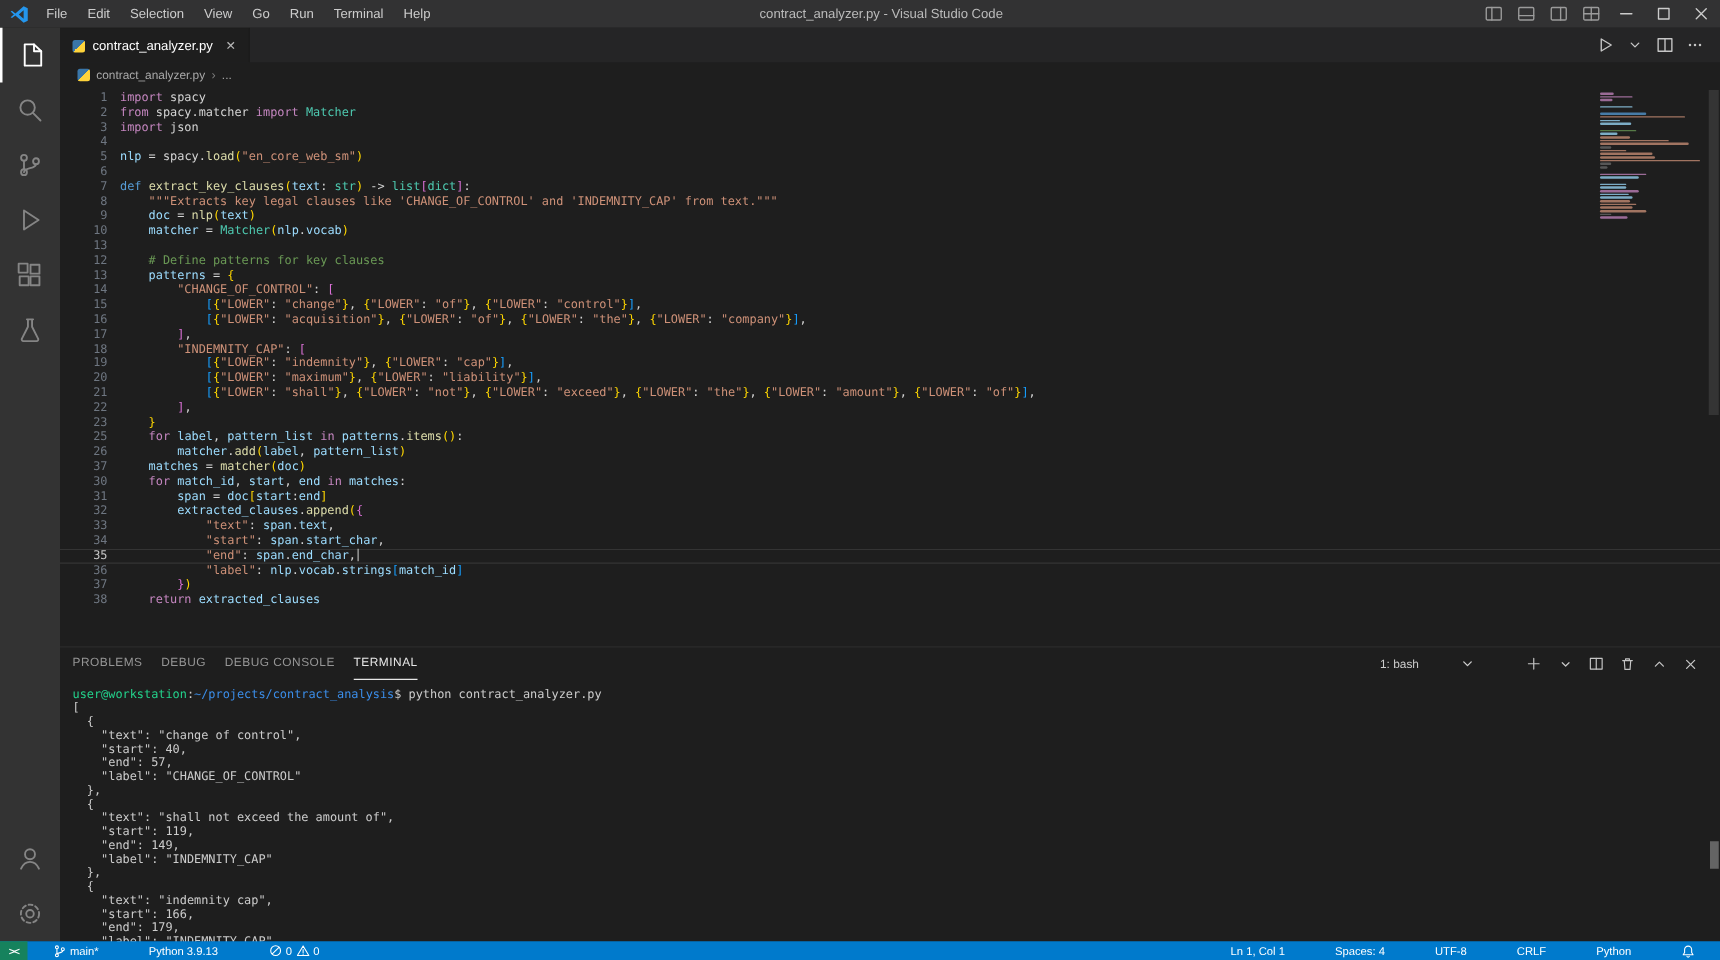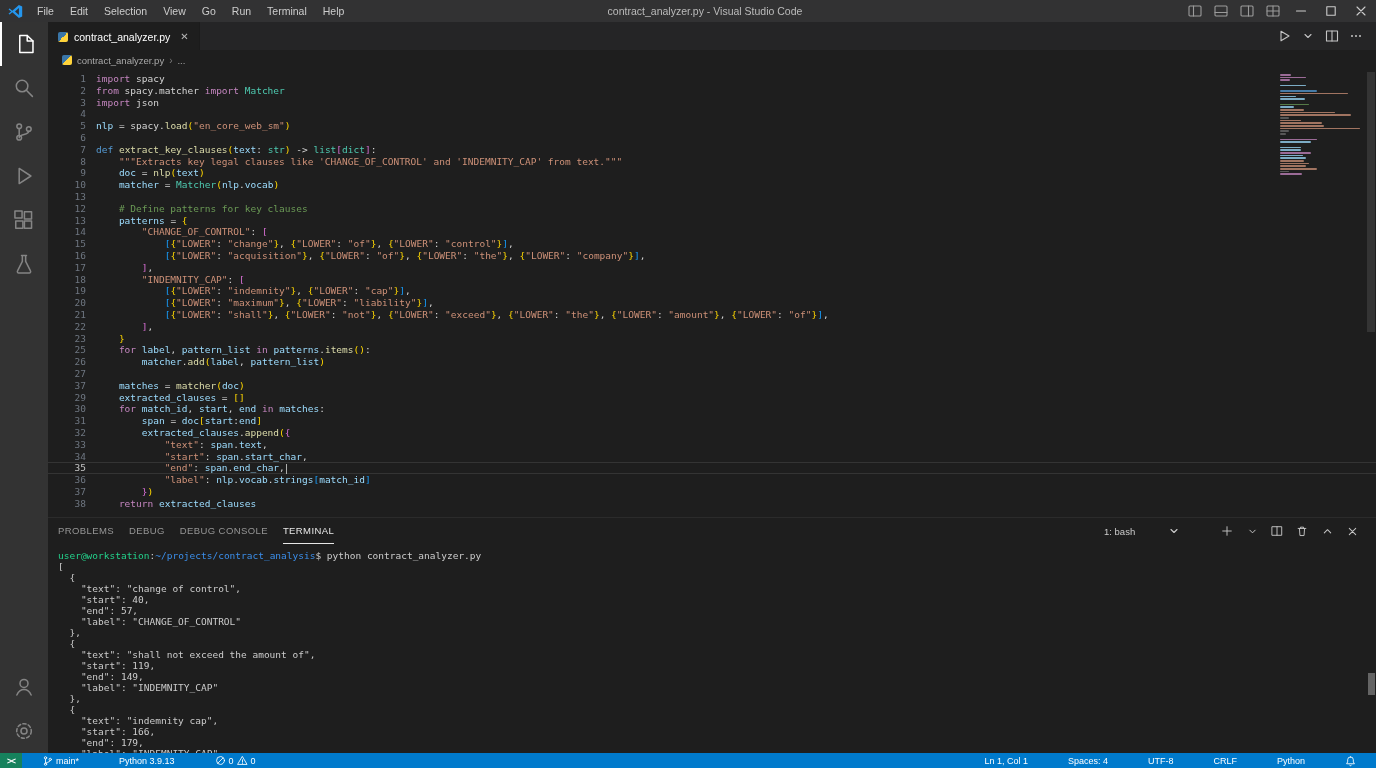--- a/index.html
+++ b/index.html
@@ -256,23 +256,21 @@
       <div class="code-row"><span class="ln">16</span><span class="code"><span class="tk-p">            </span><span class="tk-b3">[</span><span class="tk-b1">{</span><span class="tk-s">"LOWER"</span><span class="tk-p">: </span><span class="tk-s">"acquisition"</span><span class="tk-b1">}</span><span class="tk-p">, </span><span class="tk-b1">{</span><span class="tk-s">"LOWER"</span><span class="tk-p">: </span><span class="tk-s">"of"</span><span class="tk-b1">}</span><span class="tk-p">, </span><span class="tk-b1">{</span><span class="tk-s">"LOWER"</span><span class="tk-p">: </span><span class="tk-s">"the"</span><span class="tk-b1">}</span><span class="tk-p">, </span><span class="tk-b1">{</span><span class="tk-s">"LOWER"</span><span class="tk-p">: </span><span class="tk-s">"company"</span><span class="tk-b1">}</span><span class="tk-b3">]</span><span class="tk-p">,</span></span></div>
       <div class="code-row"><span class="ln">17</span><span class="code"><span class="tk-p">        </span><span class="tk-b2">]</span><span class="tk-p">,</span></span></div>
       <div class="code-row"><span class="ln">18</span><span class="code"><span class="tk-p">        </span><span class="tk-s">"INDEMNITY_CAP"</span><span class="tk-p">: </span><span class="tk-b2">[</span></span></div>
       <div class="code-row"><span class="ln">19</span><span class="code"><span class="tk-p">            </span><span class="tk-b3">[</span><span class="tk-b1">{</span><span class="tk-s">"LOWER"</span><span class="tk-p">: </span><span class="tk-s">"indemnity"</span><span class="tk-b1">}</span><span class="tk-p">, </span><span class="tk-b1">{</span><span class="tk-s">"LOWER"</span><span class="tk-p">: </span><span class="tk-s">"cap"</span><span class="tk-b1">}</span><span class="tk-b3">]</span><span class="tk-p">,</span></span></div>
       <div class="code-row"><span class="ln">20</span><span class="code"><span class="tk-p">            </span><span class="tk-b3">[</span><span class="tk-b1">{</span><span class="tk-s">"LOWER"</span><span class="tk-p">: </span><span class="tk-s">"maximum"</span><span class="tk-b1">}</span><span class="tk-p">, </span><span class="tk-b1">{</span><span class="tk-s">"LOWER"</span><span class="tk-p">: </span><span class="tk-s">"liability"</span><span class="tk-b1">}</span><span class="tk-b3">]</span><span class="tk-p">,</span></span></div>
       <div class="code-row"><span class="ln">21</span><span class="code"><span class="tk-p">            </span><span class="tk-b3">[</span><span class="tk-b1">{</span><span class="tk-s">"LOWER"</span><span class="tk-p">: </span><span class="tk-s">"shall"</span><span class="tk-b1">}</span><span class="tk-p">, </span><span class="tk-b1">{</span><span class="tk-s">"LOWER"</span><span class="tk-p">: </span><span class="tk-s">"not"</span><span class="tk-b1">}</span><span class="tk-p">, </span><span class="tk-b1">{</span><span class="tk-s">"LOWER"</span><span class="tk-p">: </span><span class="tk-s">"exceed"</span><span class="tk-b1">}</span><span class="tk-p">, </span><span class="tk-b1">{</span><span class="tk-s">"LOWER"</span><span class="tk-p">: </span><span class="tk-s">"the"</span><span class="tk-b1">}</span><span class="tk-p">, </span><span class="tk-b1">{</span><span class="tk-s">"LOWER"</span><span class="tk-p">: </span><span class="tk-s">"amount"</span><span class="tk-b1">}</span><span class="tk-p">, </span><span class="tk-b1">{</span><span class="tk-s">"LOWER"</span><span class="tk-p">: </span><span class="tk-s">"of"</span><span class="tk-b1">}</span><span class="tk-b3">]</span><span class="tk-p">,</span></span></div>
       <div class="code-row"><span class="ln">22</span><span class="code"><span class="tk-p">        </span><span class="tk-b2">]</span><span class="tk-p">,</span></span></div>
       <div class="code-row"><span class="ln">23</span><span class="code"><span class="tk-p">    </span><span class="tk-b1">}</span></span></div>
       <div class="code-row"><span class="ln">25</span><span class="code"><span class="tk-p">    </span><span class="tk-k">for</span><span class="tk-p"> </span><span class="tk-v">label</span><span class="tk-p">, </span><span class="tk-v">pattern_list</span><span class="tk-p"> </span><span class="tk-k">in</span><span class="tk-p"> </span><span class="tk-v">patterns</span><span class="tk-p">.</span><span class="tk-f">items</span><span class="tk-b1">()</span><span class="tk-p">:</span></span></div>
       <div class="code-row"><span class="ln">26</span><span class="code"><span class="tk-p">        </span><span class="tk-v">matcher</span><span class="tk-p">.</span><span class="tk-f">add</span><span class="tk-b1">(</span><span class="tk-v">label</span><span class="tk-p">, </span><span class="tk-v">pattern_list</span><span class="tk-b1">)</span></span></div>
-      <div class="code-row"><span class="ln">27</span><span class="code"></span></div>
       <div class="code-row"><span class="ln">37</span><span class="code"><span class="tk-p">    </span><span class="tk-v">matches</span><span class="tk-p"> = </span><span class="tk-f">matcher</span><span class="tk-b1">(</span><span class="tk-v">doc</span><span class="tk-b1">)</span></span></div>
-      <div class="code-row"><span class="ln">29</span><span class="code"><span class="tk-p">    </span><span class="tk-v">extracted_clauses</span><span class="tk-p"> = </span><span class="tk-b1">[]</span></span></div>
       <div class="code-row"><span class="ln">30</span><span class="code"><span class="tk-p">    </span><span class="tk-k">for</span><span class="tk-p"> </span><span class="tk-v">match_id</span><span class="tk-p">, </span><span class="tk-v">start</span><span class="tk-p">, </span><span class="tk-v">end</span><span class="tk-p"> </span><span class="tk-k">in</span><span class="tk-p"> </span><span class="tk-v">matches</span><span class="tk-p">:</span></span></div>
       <div class="code-row"><span class="ln">31</span><span class="code"><span class="tk-p">        </span><span class="tk-v">span</span><span class="tk-p"> = </span><span class="tk-v">doc</span><span class="tk-b1">[</span><span class="tk-v">start</span><span class="tk-p">:</span><span class="tk-v">end</span><span class="tk-b1">]</span></span></div>
       <div class="code-row"><span class="ln">32</span><span class="code"><span class="tk-p">        </span><span class="tk-v">extracted_clauses</span><span class="tk-p">.</span><span class="tk-f">append</span><span class="tk-b1">(</span><span class="tk-b2">{</span></span></div>
       <div class="code-row"><span class="ln">33</span><span class="code"><span class="tk-p">            </span><span class="tk-s">"text"</span><span class="tk-p">: </span><span class="tk-v">span</span><span class="tk-p">.</span><span class="tk-v">text</span><span class="tk-p">,</span></span></div>
       <div class="code-row"><span class="ln">34</span><span class="code"><span class="tk-p">            </span><span class="tk-s">"start"</span><span class="tk-p">: </span><span class="tk-v">span</span><span class="tk-p">.</span><span class="tk-v">start_char</span><span class="tk-p">,</span></span></div>
       <div class="code-row cur"><span class="ln">35</span><span class="code"><span class="tk-p">            </span><span class="tk-s">"end"</span><span class="tk-p">: </span><span class="tk-v">span</span><span class="tk-p">.</span><span class="tk-v">end_char</span><span class="tk-p">,</span><span class="caret"></span></span></div>
       <div class="code-row"><span class="ln">36</span><span class="code"><span class="tk-p">            </span><span class="tk-s">"label"</span><span class="tk-p">: </span><span class="tk-v">nlp</span><span class="tk-p">.</span><span class="tk-v">vocab</span><span class="tk-p">.</span><span class="tk-v">strings</span><span class="tk-b3">[</span><span class="tk-v">match_id</span><span class="tk-b3">]</span></span></div>
       <div class="code-row"><span class="ln">37</span><span class="code"><span class="tk-p">        </span><span class="tk-b2">}</span><span class="tk-b1">)</span></span></div>
       <div class="code-row"><span class="ln">38</span><span class="code"><span class="tk-p">    </span><span class="tk-k">return</span><span class="tk-p"> </span><span class="tk-v">extracted_clauses</span></span></div>
     </div>

